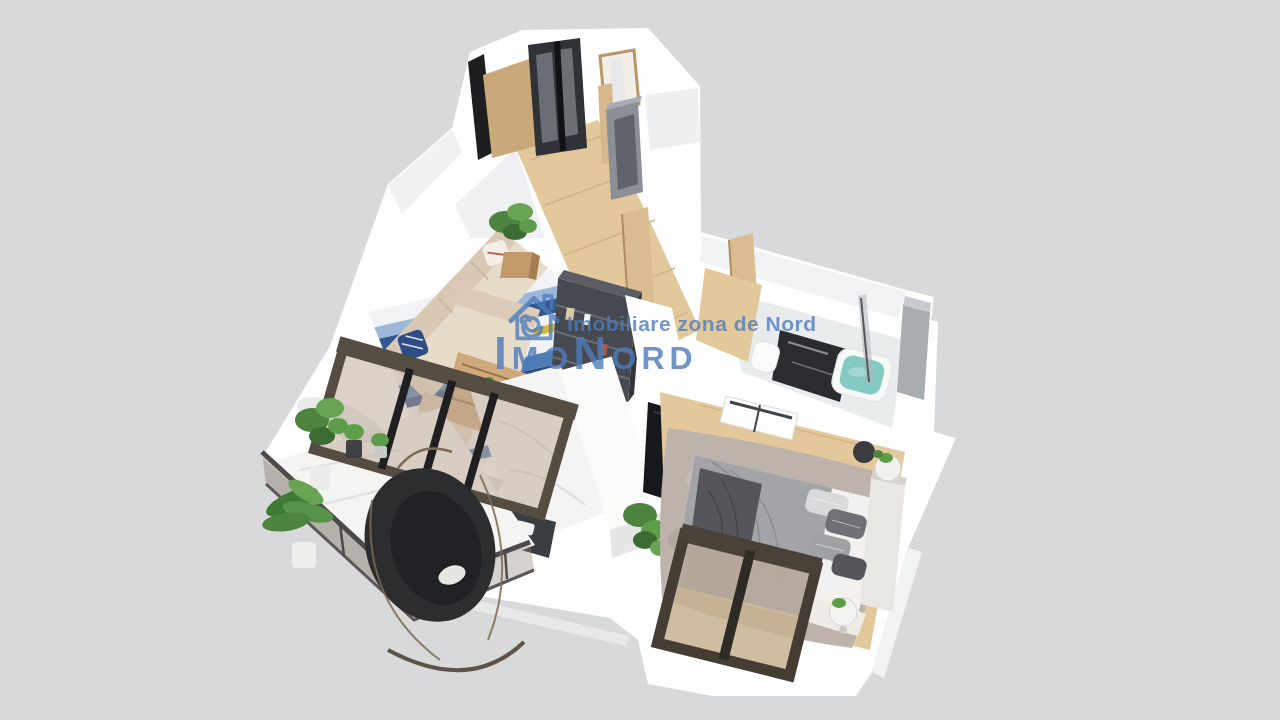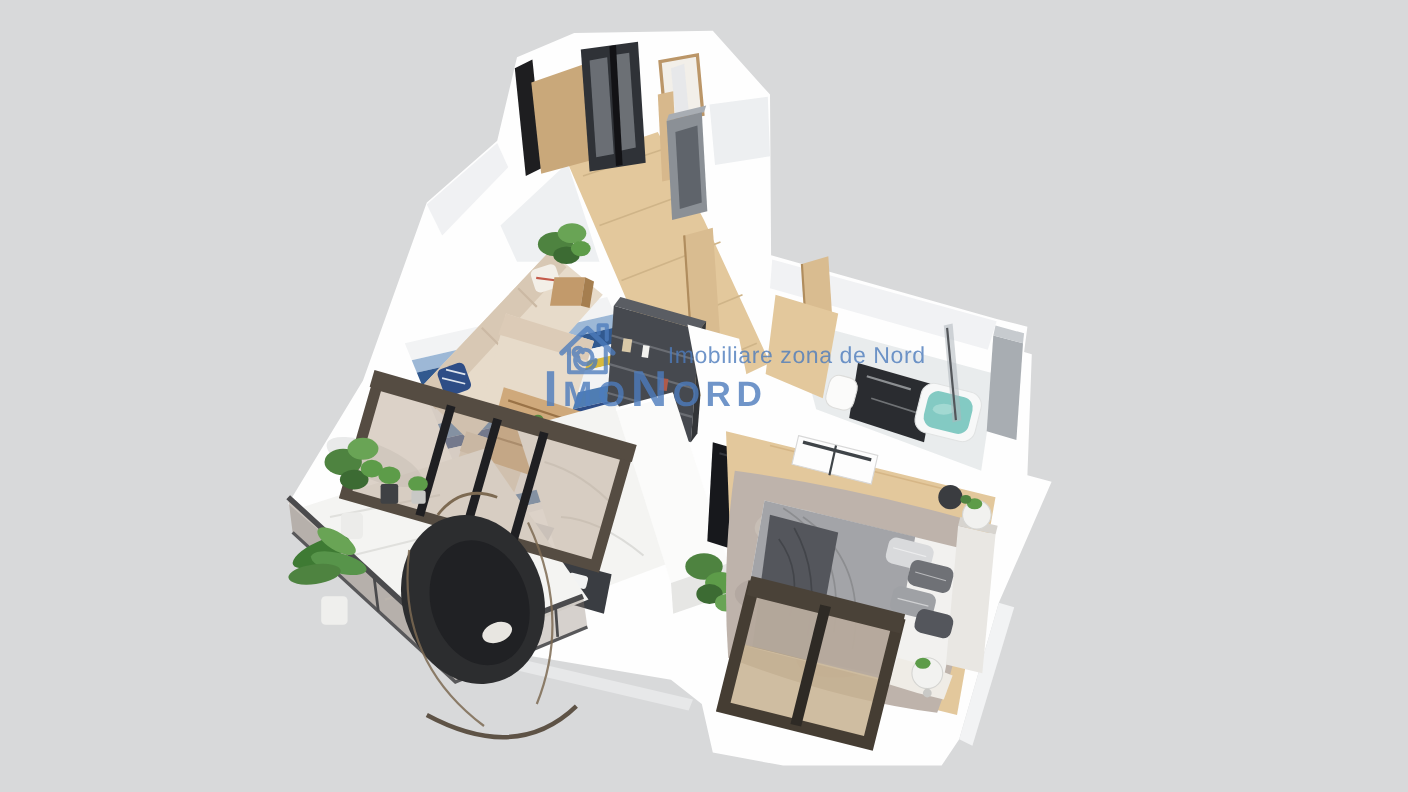--- a/index.html
+++ b/index.html
@@ -8,22 +8,22 @@
     position:relative;width:1280px;height:720px;overflow:hidden;
     background:var(--c-background,#d8d9da);
   }
   .scene-svg{position:absolute;left:0;top:0;}
 
   
   .watermark{position:absolute;left:0;top:0;width:1280px;height:720px;pointer-events:none;}
   .wm-logo{position:absolute;left:506px;top:292px;width:56px;height:52px;opacity:.78;}
   .wm-tagline{
     position:absolute;left:567px;top:312px;width:260px;
-    font-size:21px;font-weight:normal;letter-spacing:.5px;
-    color:var(--c-watermark-blue,#4d7cbd);opacity:.8;margin-left:40px;
+    font-size:21px;font-weight:bold;letter-spacing:.5px;
+    color:var(--c-watermark-blue,#4d7cbd);opacity:.8;
   }
   .wm-brand{
     position:absolute;left:494px;top:326px;width:320px;
     font-size:46px;font-weight:bold;font-variant:small-caps;letter-spacing:5px;
     color:var(--c-watermark-blue,#4d7cbd);opacity:.8;
   }
 
   
   .f-slab{fill:var(--c-slab,#fefefe);}
   .f-wood{fill:var(--c-wood-floor,#e3c89c);}

